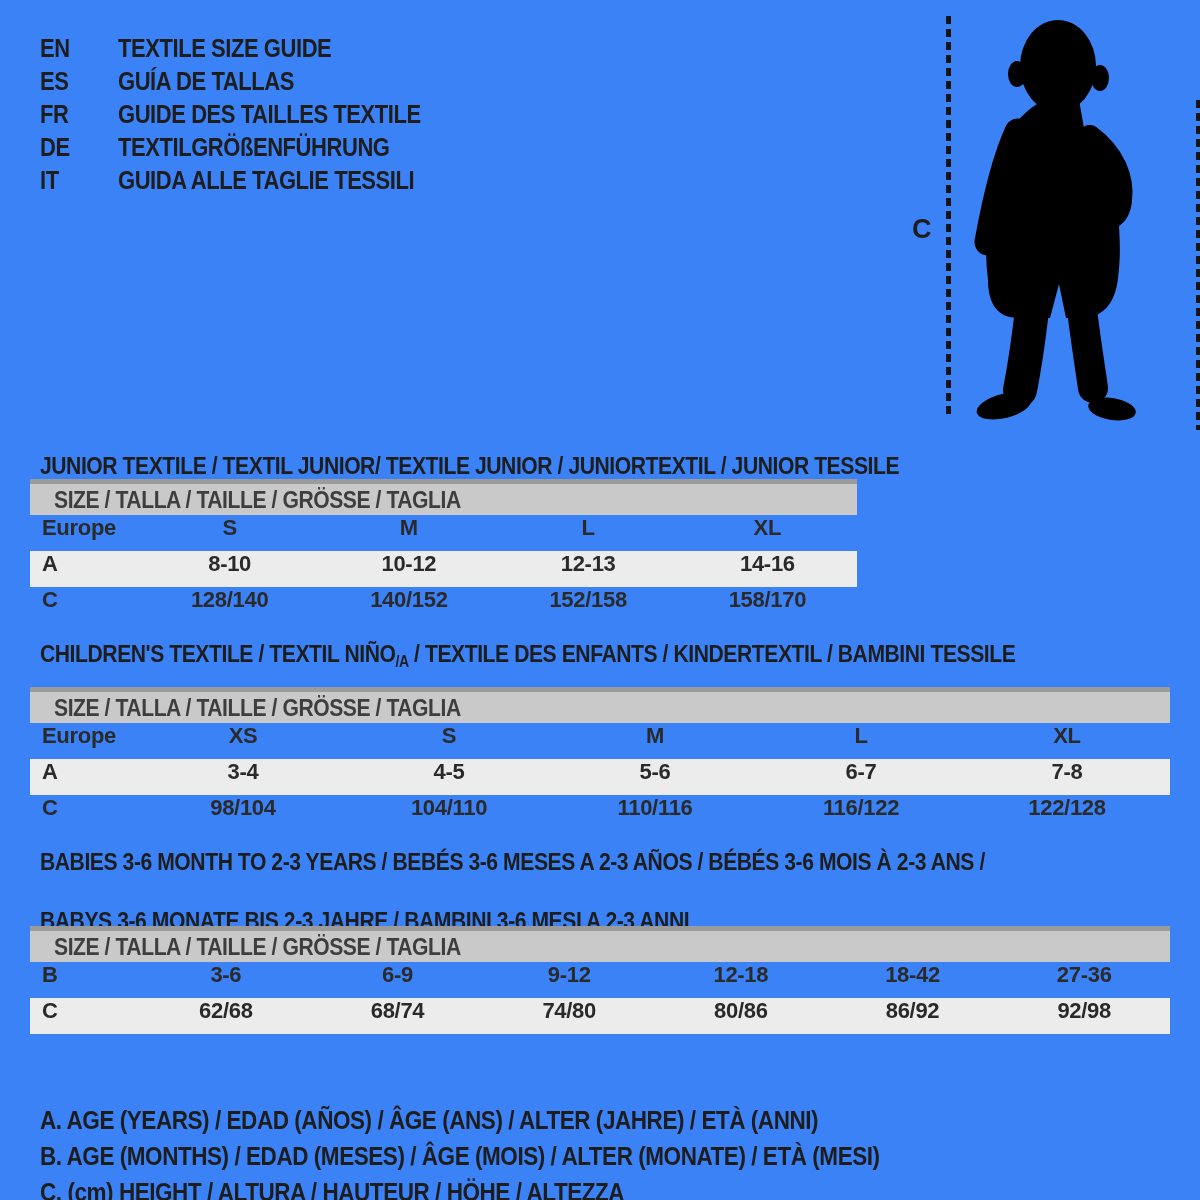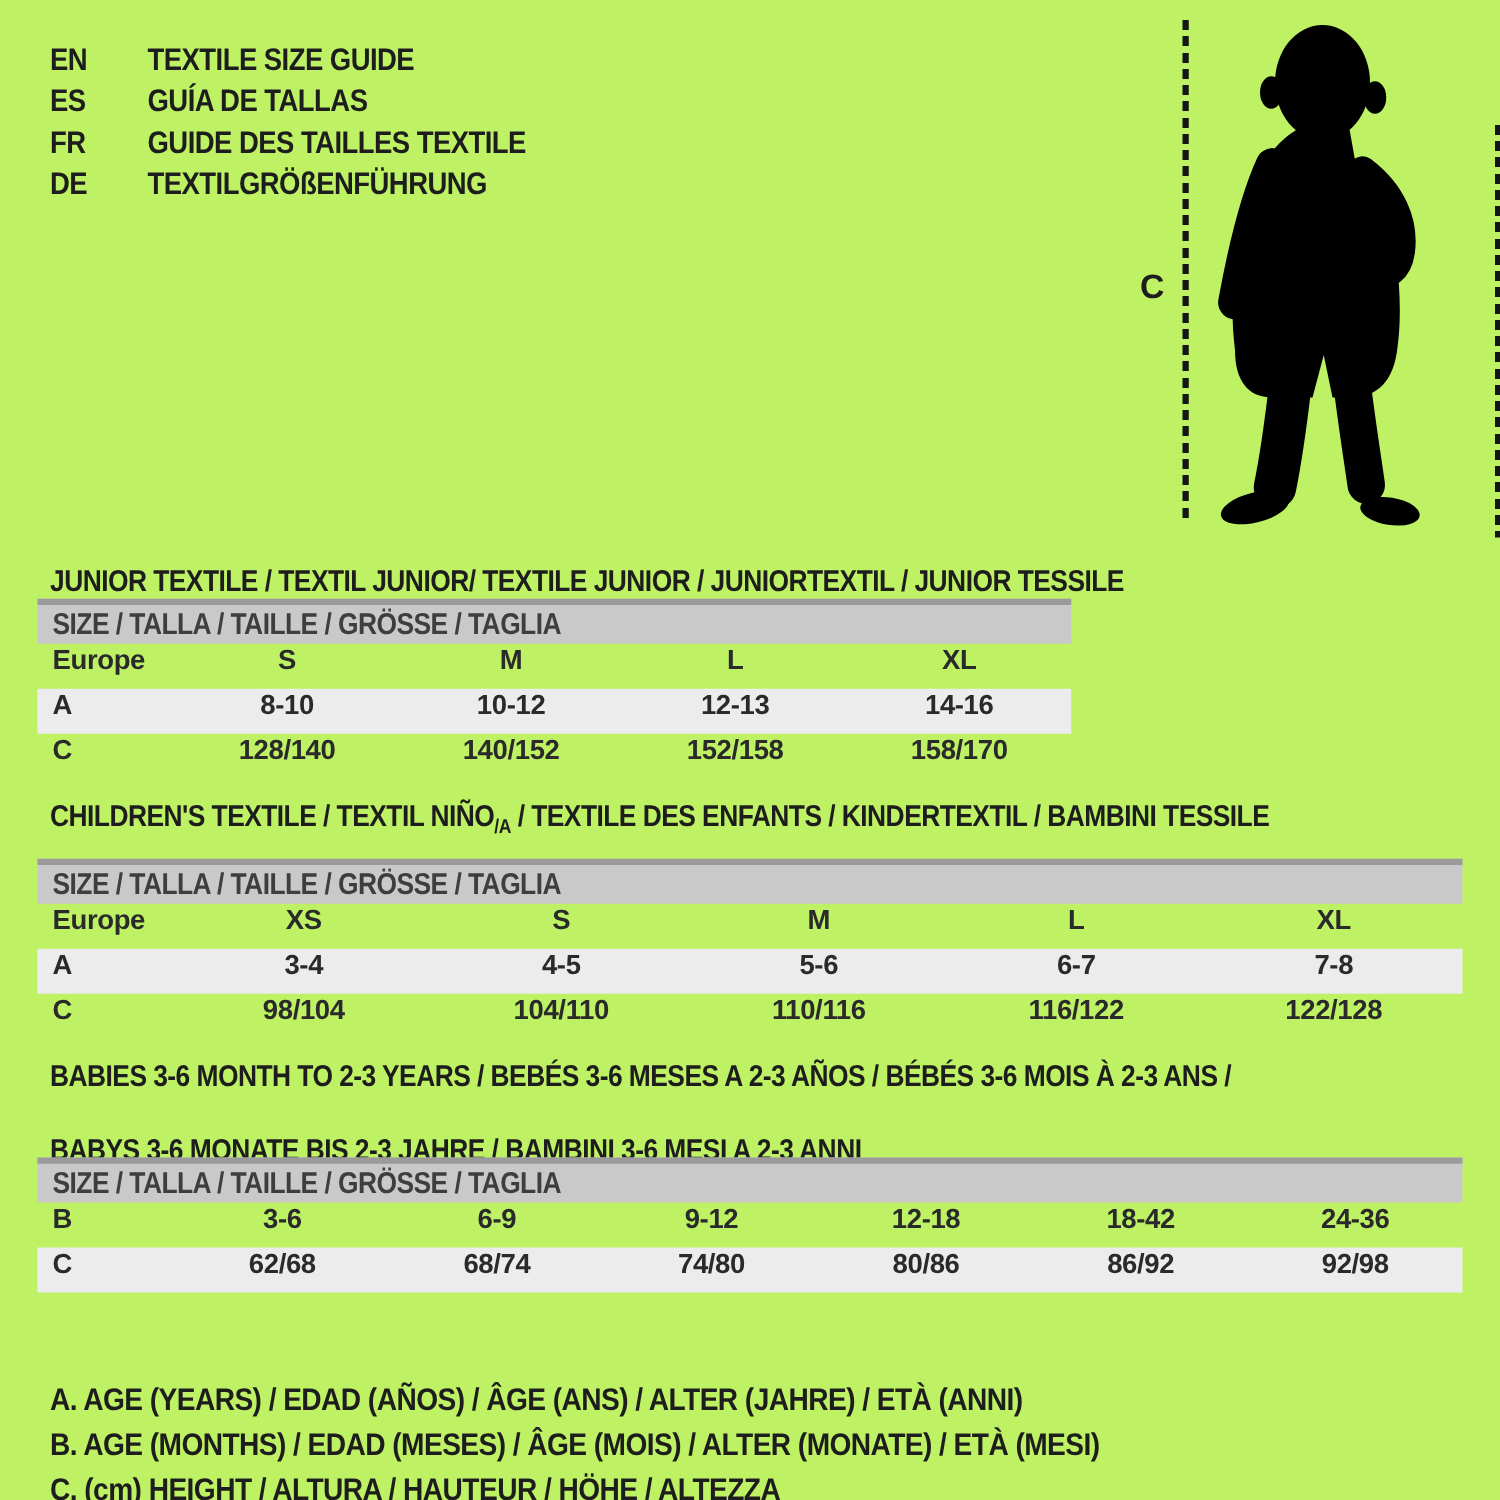--- a/index.html
+++ b/index.html
@@ -1,19 +1,19 @@
 <!DOCTYPE html>
 <html><head>
 <meta charset="utf-8">
 <style>
   html,body{margin:0;padding:0;background:#ffffff;}
   .page{
     position:relative;
     width:1200px;height:1200px;
-    background:#bef264;
+    background:#3b82f6;
     font-family:"Liberation Sans",sans-serif;
     color:#1d1d1d;
     overflow:hidden;
   }
   .cond{
     display:inline-block;
     transform:scaleX(0.88);
     transform-origin:0 50%;
     white-space:nowrap;
     font-weight:700;
@@ -34,21 +34,21 @@
   }
   .measure-label{position:absolute;left:912px;top:214px;font-size:27px;font-weight:700;}
   .silhouette{position:absolute;left:962px;top:12px;}
   
   .sec-title{position:absolute;left:40px;font-size:24px;font-weight:700;height:30px;}
   .sub{font-size:16px;vertical-align:-5px;}
   
   .sg-table{position:absolute;left:30px;}
   .size-bar{
     height:31px;border-top:5px solid #9b9b9b;background:#c9c9c9;
-    display:flex;align-items:center;padding-left:12px;
+    display:flex;align-items:center;padding-left:24px;
     font-size:24px;color:#3e3e3e;
   }
   .row{display:flex;height:36px;align-items:flex-start;font-size:22px;font-weight:700;color:#2a2a2a;}
   .row .lbl{width:110px;flex:0 0 110px;padding-left:12px;box-sizing:border-box;letter-spacing:-0.3px;}
   .row .cell{flex:1;text-align:center;letter-spacing:-0.3px;}
   .row.shaded{background:#ececec;}
   .row .lbl.mixed{font-weight:700;}
   
   .legend{position:absolute;left:40px;top:1068px;margin-top:34px;}
   .legend-line{height:36px;display:flex;align-items:center;font-size:25px;font-weight:700;}
@@ -67,20 +67,24 @@
       <div class="lang-code"><span class="cond">ES</span></div>
       <span class="cond">GUÍA DE TALLAS</span>
     </div>
     <div class="lang-row">
       <div class="lang-code"><span class="cond">FR</span></div>
       <span class="cond">GUIDE DES TAILLES TEXTILE</span>
     </div>
     <div class="lang-row">
       <div class="lang-code"><span class="cond">DE</span></div>
       <span class="cond">TEXTILGRÖßENFÜHRUNG</span>
+    </div>
+    <div class="lang-row">
+      <div class="lang-code"><span class="cond">IT</span></div>
+      <span class="cond">GUIDA ALLE TAGLIE TESSILI</span>
     </div>
   </div>
 
   <div class="measure-line"></div>
   <div class="measure-line-edge"></div>
   <div class="measure-label">C</div>
 
   <div class="silhouette">
     <svg width="178" height="412" viewBox="0 0 178 412">
       <g fill="#000000" stroke="none">
@@ -178,21 +182,21 @@
     <div class="size-bar">
       <span class="cond">SIZE / TALLA / TAILLE / GRÖSSE / TAGLIA</span>
     </div>
     <div class="row">
       <div class="lbl">B</div>
       <div class="cell">3-6</div>
       <div class="cell">6-9</div>
       <div class="cell">9-12</div>
       <div class="cell">12-18</div>
       <div class="cell">18-42</div>
-      <div class="cell">24-36</div>
+      <div class="cell">27-36</div>
     </div>
     <div class="row shaded">
       <div class="lbl">C</div>
       <div class="cell">62/68</div>
       <div class="cell">68/74</div>
       <div class="cell">74/80</div>
       <div class="cell">80/86</div>
       <div class="cell">86/92</div>
       <div class="cell">92/98</div>
     </div>

